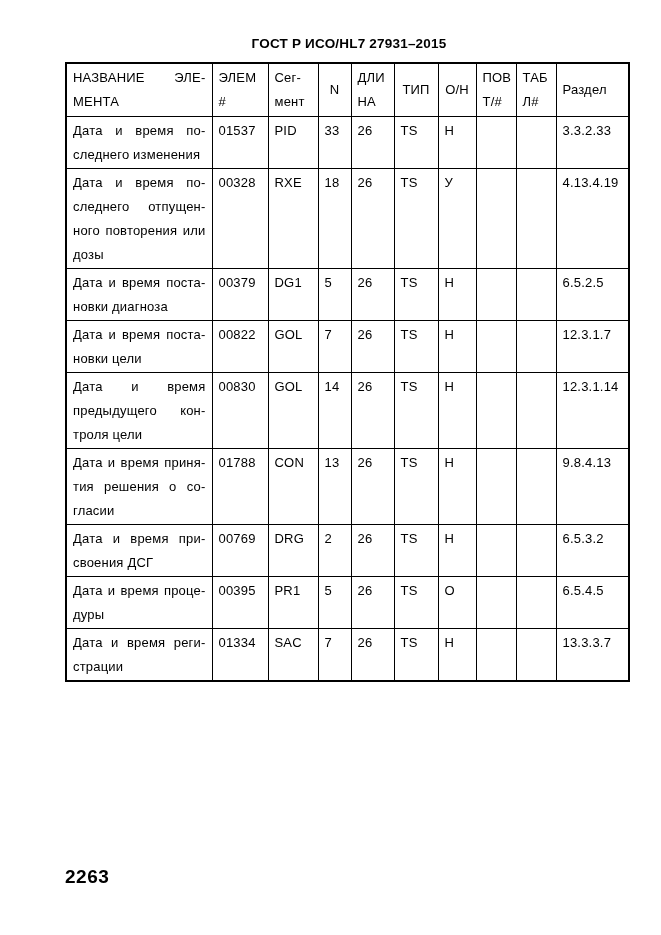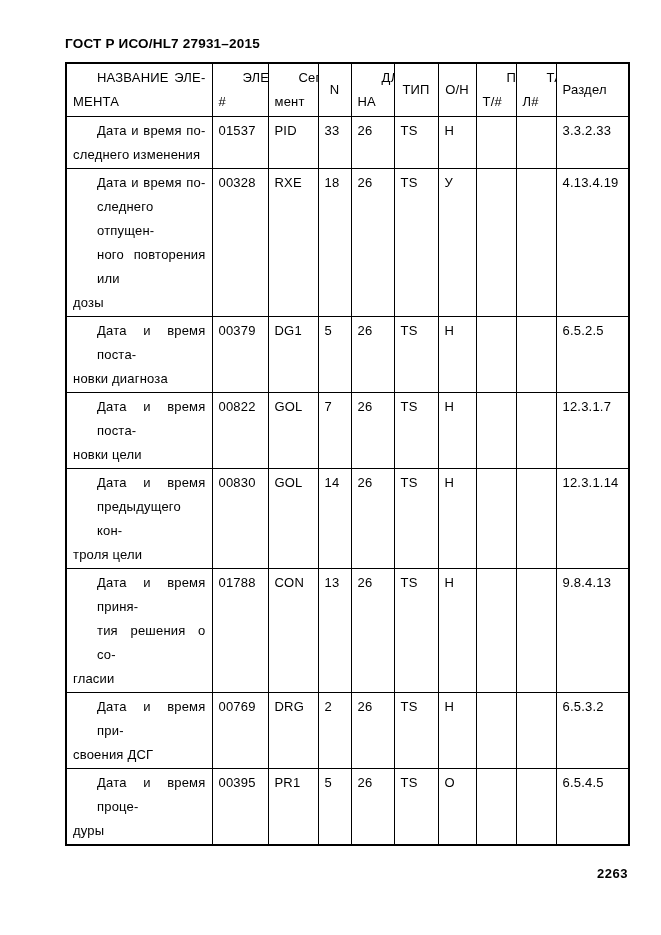--- a/index.html
+++ b/index.html
@@ -12,21 +12,21 @@
     height: 935px;
     position: relative;
     font-family: "Liberation Sans", sans-serif;
     color: #000;
   }
   .doc-header {
     position: absolute;
     top: 36px;
     left: 65px;
     width: 568px;
-    text-align: left;
+    text-align: center;
     font-weight: bold;
     font-size: 13.5px;
     letter-spacing: 0.2px;
   }
   table.tbl {
     position: absolute;
     top: 62px;
     left: 65px;
     width: 563px;
     border-collapse: collapse;
@@ -44,30 +44,29 @@
     letter-spacing: 0.2px;
     overflow: hidden;
   }
   .tbl thead tr { height: 53px; }
   .tbl th.vmid { vertical-align: middle; }
   .tbl th.hcenter { text-align: center; }
   
   .jl {
     text-align: justify;
     text-align-last: justify;
-    margin-left: 24px;
   }
   .page-footer {
     position: absolute;
     top: 866px;
     left: 65px;
     width: 563px;
-    text-align: right;
+    text-align: left;
     font-weight: bold;
-    font-size: 13px;
+    font-size: 19px;
     letter-spacing: 0.5px;
   }
 </style>
 </head>
 <body>
 
 <div class="doc-header">ГОСТ Р ИСО/HL7 27931–2015</div>
 
 <table class="tbl">
   <colgroup>
@@ -240,16 +239,31 @@
         <td>00395</td>
         <td>PR1</td>
         <td>5</td>
         <td>26</td>
         <td>TS</td>
         <td>О</td>
         <td></td>
         <td></td>
         <td>6.5.4.5</td>
       </tr>
+      <tr>
+        <td>
+          <div class="jl">Дата и время реги-</div>
+          <div>страции</div>
+        </td>
+        <td>01334</td>
+        <td>SAC</td>
+        <td>7</td>
+        <td>26</td>
+        <td>TS</td>
+        <td>Н</td>
+        <td></td>
+        <td></td>
+        <td>13.3.3.7</td>
+      </tr>
     </tbody>
 </table>
 
 <div class="page-footer">2263</div>
 
 </body></html>

